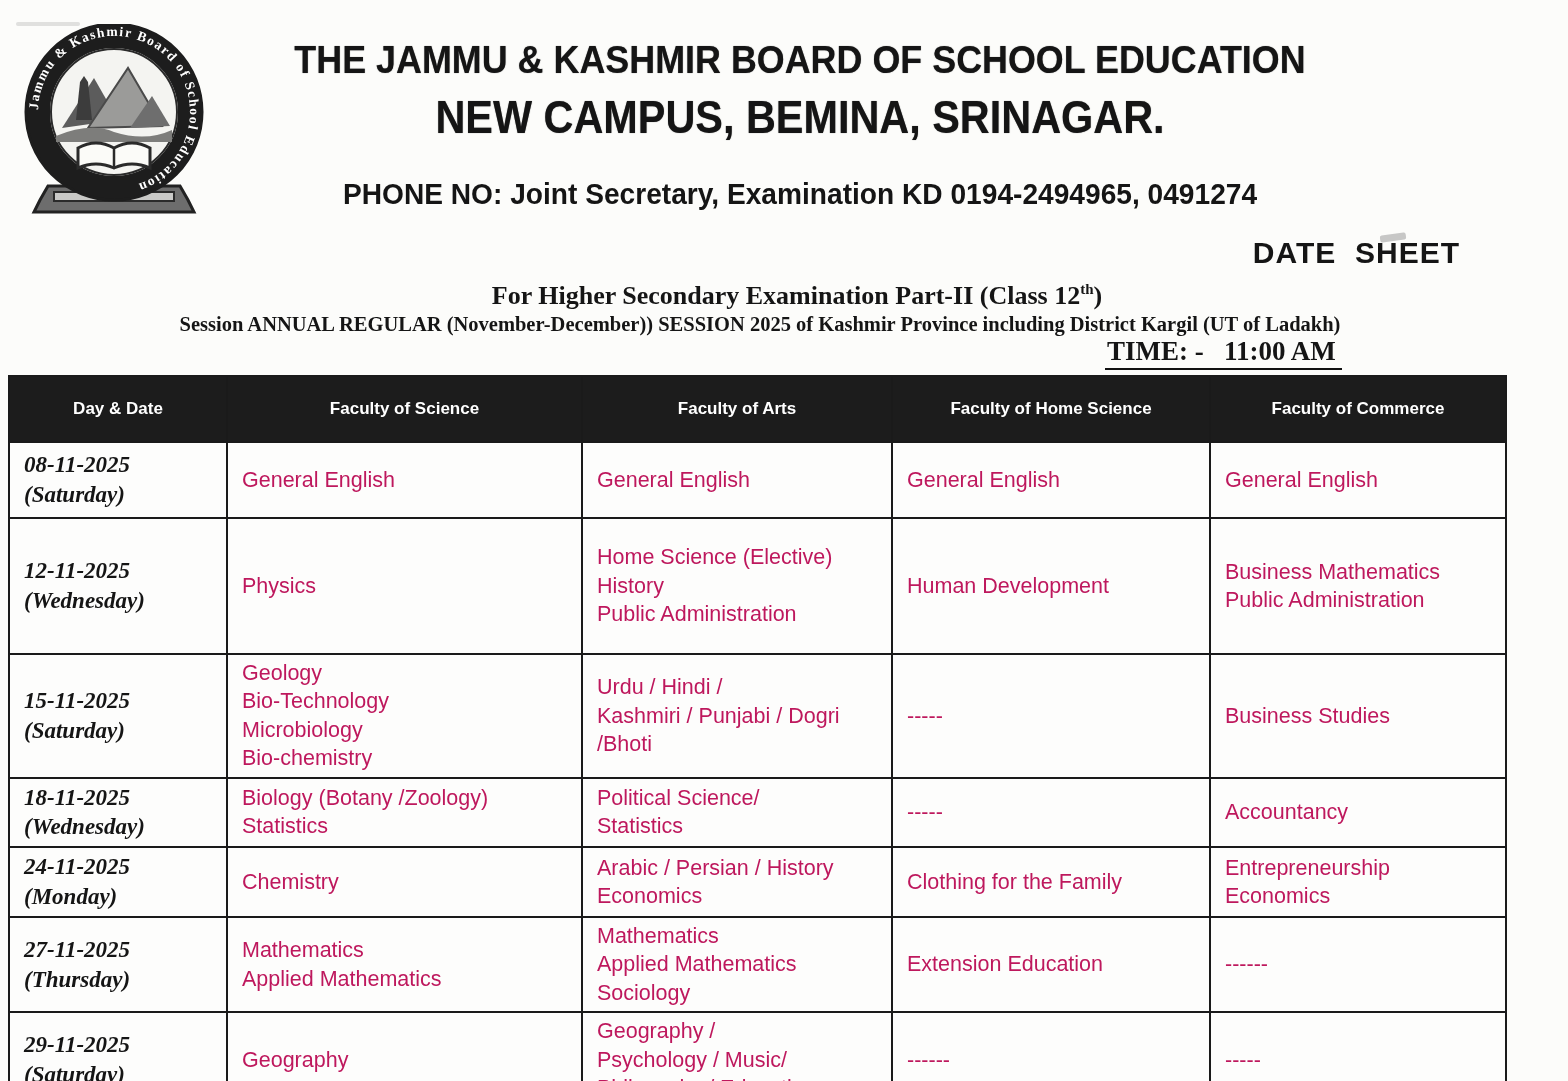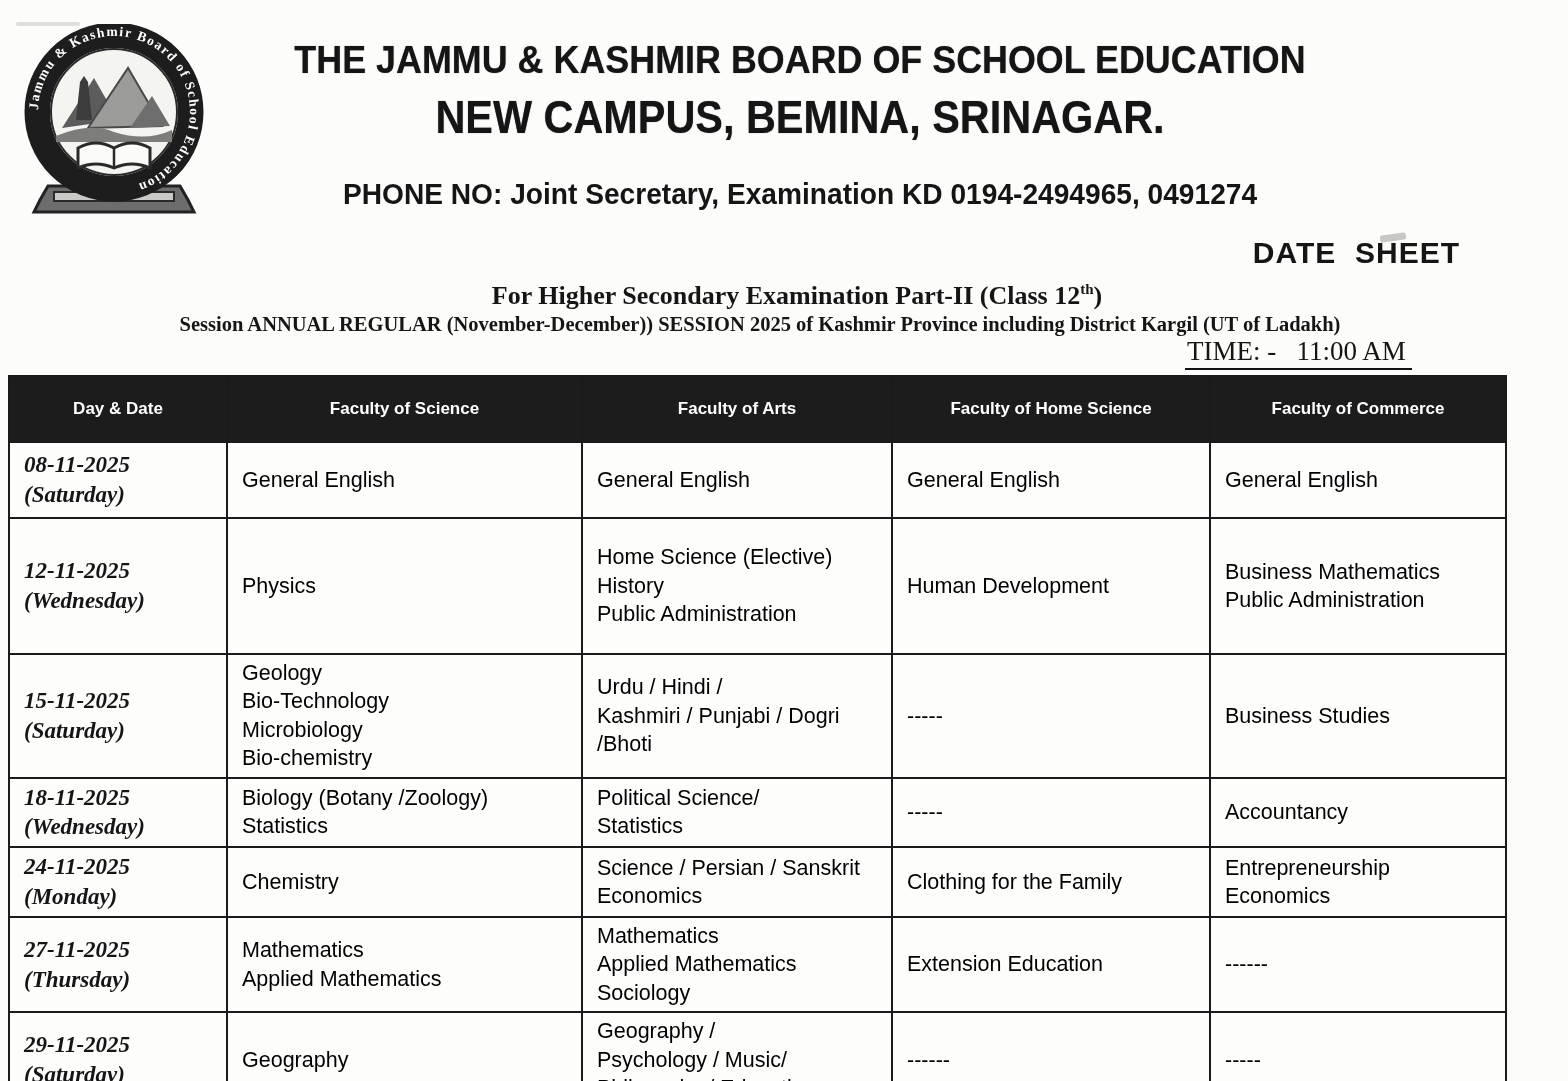--- a/index.html
+++ b/index.html
@@ -33,22 +33,22 @@
     position:absolute;top:281px;left:0;width:1594px;text-align:center;
     font-family:"Liberation Serif",serif;font-weight:700;font-size:26px;
   }
   .subtitle sup{font-size:15px;}
   .session-line{
     position:absolute;top:313px;left:0;width:1520px;text-align:center;
     font-family:Liberation Serif, serif;font-weight:700;font-size:20.5px;
     white-space:nowrap;
   }
   .time-line{
-    position:absolute;top:336px;left:1185px;
-    font-family:"Liberation Serif",serif;font-weight:400;font-size:27px;
+    position:absolute;top:336px;left:1105px;
+    font-family:"Liberation Serif",serif;font-weight:700;font-size:27px;
     border-bottom:2.5px solid #111;padding:0 6px 1px 2px;white-space:pre;
   }
   
   .smudge1{position:absolute;left:1380px;top:234px;width:26px;height:7px;background:#9a9a9a;opacity:.55;border-radius:2px;transform:rotate(-8deg);}
   .smudge2{position:absolute;left:16px;top:22px;width:64px;height:4px;background:#8a8a8a;opacity:.25;border-radius:2px;}
   
   table.sheet{
     position:absolute;left:8px;top:375px;width:1497px;
     border-collapse:collapse;table-layout:fixed;
     background:#fdfdfc;
@@ -64,21 +64,21 @@
     background:var(--header-bg,#1c1c1c);color:var(--header-fg,#fff);
     font-size:17px;font-weight:700;text-align:center;vertical-align:middle;
     padding:2px 10px;line-height:1.15;
     border-color:#1a1a1a;
   }
   table.sheet td{vertical-align:middle;padding:4px 10px 4px 14px;}
   td.date-cell{
     font-family:"Liberation Serif",serif;font-weight:700;font-size:23px;
     line-height:1.3;padding-left:12px;font-style:italic;
   }
-  td.subject-cell{font-size:21.5px;line-height:1.32;color:#000000;}
+  td.subject-cell{font-size:21.5px;line-height:1.32;color:#be185d;}
   tbody tr.r0{height:76px;}
   tbody tr.r1{height:136px;}
   tbody tr.r2{height:114px;}
   tbody tr.r3{height:62px;}
   tbody tr.r4{height:64px;}
   tbody tr.r5{height:82px;padding-left:36px;}
   tbody tr.r6{height:88px;}
 </style>
 </head>
 <body>
@@ -234,21 +234,21 @@
         </tr>
         <tr class="r4">
           <td class="date-cell">
             <div>24-11-2025</div>
             <div>(Monday)</div>
           </td>
           <td class="subject-cell">
             <div>Chemistry</div>
           </td>
           <td class="subject-cell">
-            <div>Science / Persian / Sanskrit</div>
+            <div>Arabic / Persian / History</div>
             <div>Economics</div>
           </td>
           <td class="subject-cell">
             <div>Clothing for the Family</div>
           </td>
           <td class="subject-cell">
             <div>Entrepreneurship</div>
             <div>Economics</div>
           </td>
         </tr>

